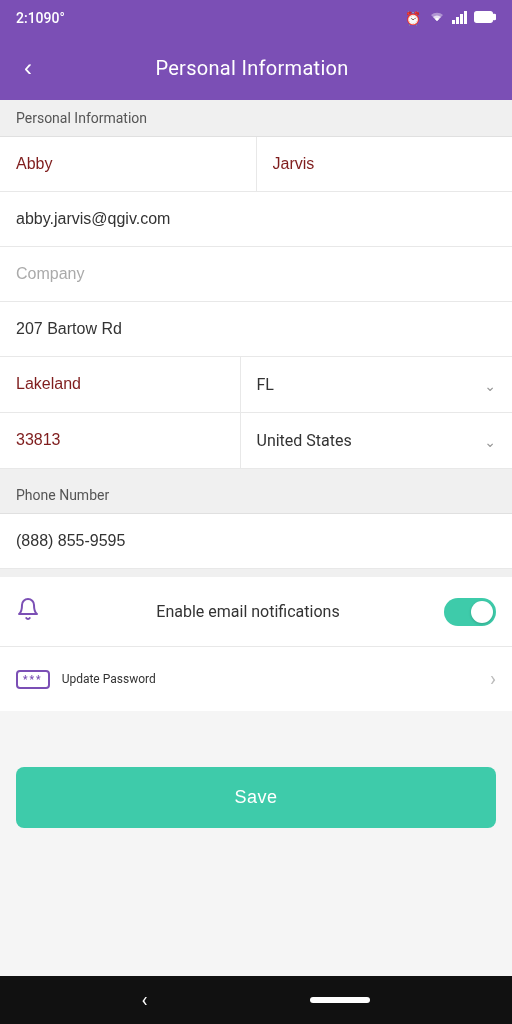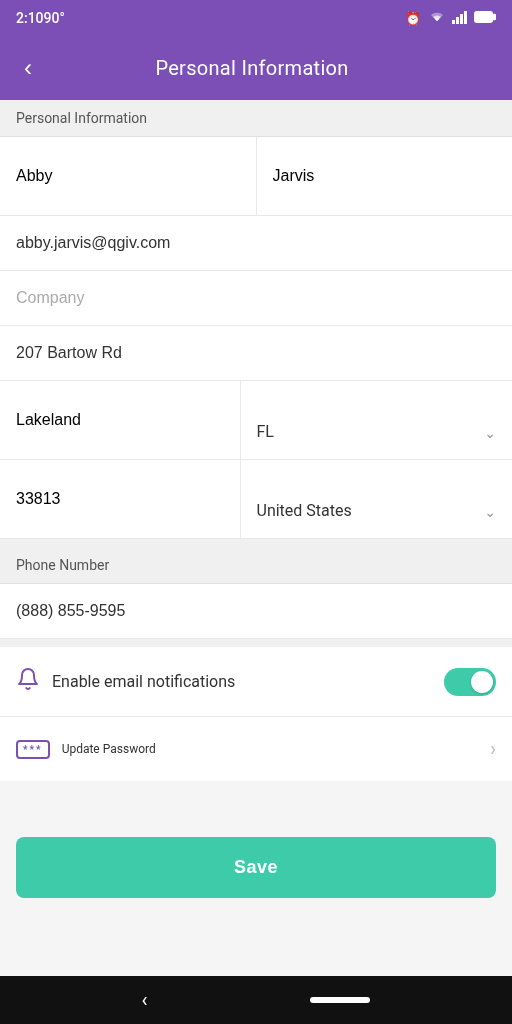--- a/index.html
+++ b/index.html
@@ -85,23 +85,23 @@
       padding: 0;
       border-right: 1px solid #e8e8e8;
     }
     .input-cell:last-child {
       border-right: none;
     }
     .form-input {
       width: 100%;
       border: none;
       outline: none;
-      padding: 30px 16px;
+      padding: 18px 16px;
       font-size: 16px;
-      color: #000000;
+      color: #7f1d1d;
       background: transparent;
     }
     .form-input::placeholder {
       color: #aaa;
     }
     .form-input-full {
       width: 100%;
       border: none;
       outline: none;
       padding: 18px 16px;
@@ -160,20 +160,21 @@
     }
     .toggle-icon {
       color: #7b4fb5;
       font-size: 22px;
       margin-right: 12px;
     }
     .toggle-label {
       flex: 1;
       font-size: 16px;
       color: #333;
+      text-align: center;
     }
 
     
     .toggle-switch {
       width: 52px;
       height: 28px;
       background: #3ecbaa;
       border-radius: 14px;
       position: relative;
       cursor: pointer;
@@ -224,21 +225,21 @@
       background: #f5f5f5;
     }
     .save-btn {
       width: 100%;
       background: #3ecbaa;
       color: white;
       border: none;
       border-radius: 8px;
       padding: 20px;
       font-size: 18px;
-      font-weight: 700;
+      font-weight: 400;
       cursor: pointer;
       letter-spacing: 0.5px;
     }
 
     
     .nav-bar {
       background: #111;
       height: 48px;
       display: flex;
       align-items: center;

